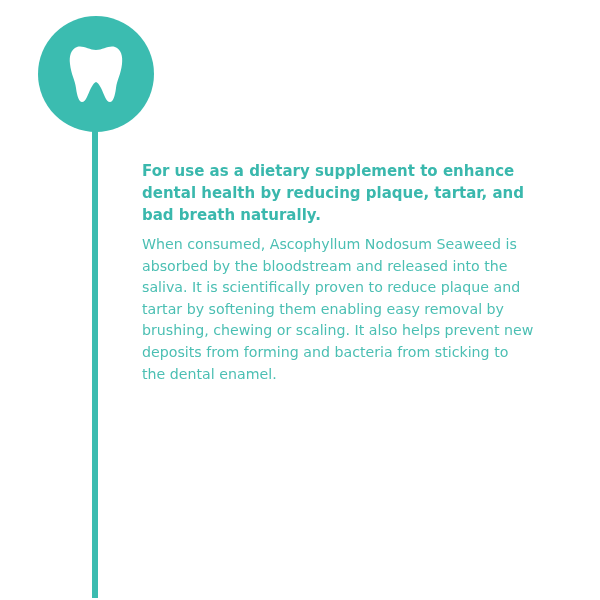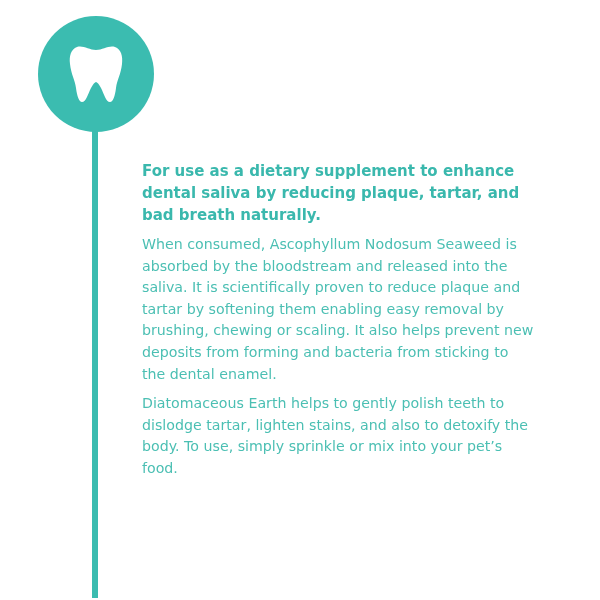--- a/index.html
+++ b/index.html
@@ -16,16 +16,15 @@
 
 <div class="stem"></div>
 
 <div class="badge">
   <svg viewBox="0 0 54 60">
     <path d="M8 3 C2 5 0 12 1 20 C2 30 6 36 7 44 C8 52 10 58 13 58 C17 58 19 50 22 44 C24 40 26 38 27 38 C28 38 30 40 32 44 C35 50 37 58 41 58 C44 58 46 52 47 44 C48 36 52 30 53 20 C54 12 52 5 46 3 C40 1 34 6 27 6 C20 6 14 1 8 3 Z" fill="#ffffff"></path>
   </svg>
 </div>
 
 <div class="content">
-  <p class="heading">For use as a dietary supplement to enhance dental saliva by reducing plaque, tartar, and bad breath naturally.</p>
+  <p class="heading">For use as a dietary supplement to enhance dental health by reducing plaque, tartar, and bad breath naturally.</p>
   <p class="para">When consumed, Ascophyllum Nodosum Seaweed is absorbed by the bloodstream and released into the saliva. It is scientifically proven to reduce plaque and tartar by softening them enabling easy removal by brushing, chewing or scaling. It also helps prevent new deposits from forming and bacteria from sticking to the dental enamel.</p>
-  <p class="para">Diatomaceous Earth helps to gently polish teeth to dislodge tartar, lighten stains, and also to detoxify the body. To use, simply sprinkle or mix into your pet’s food.</p>
 </div>
 
 </body></html>

